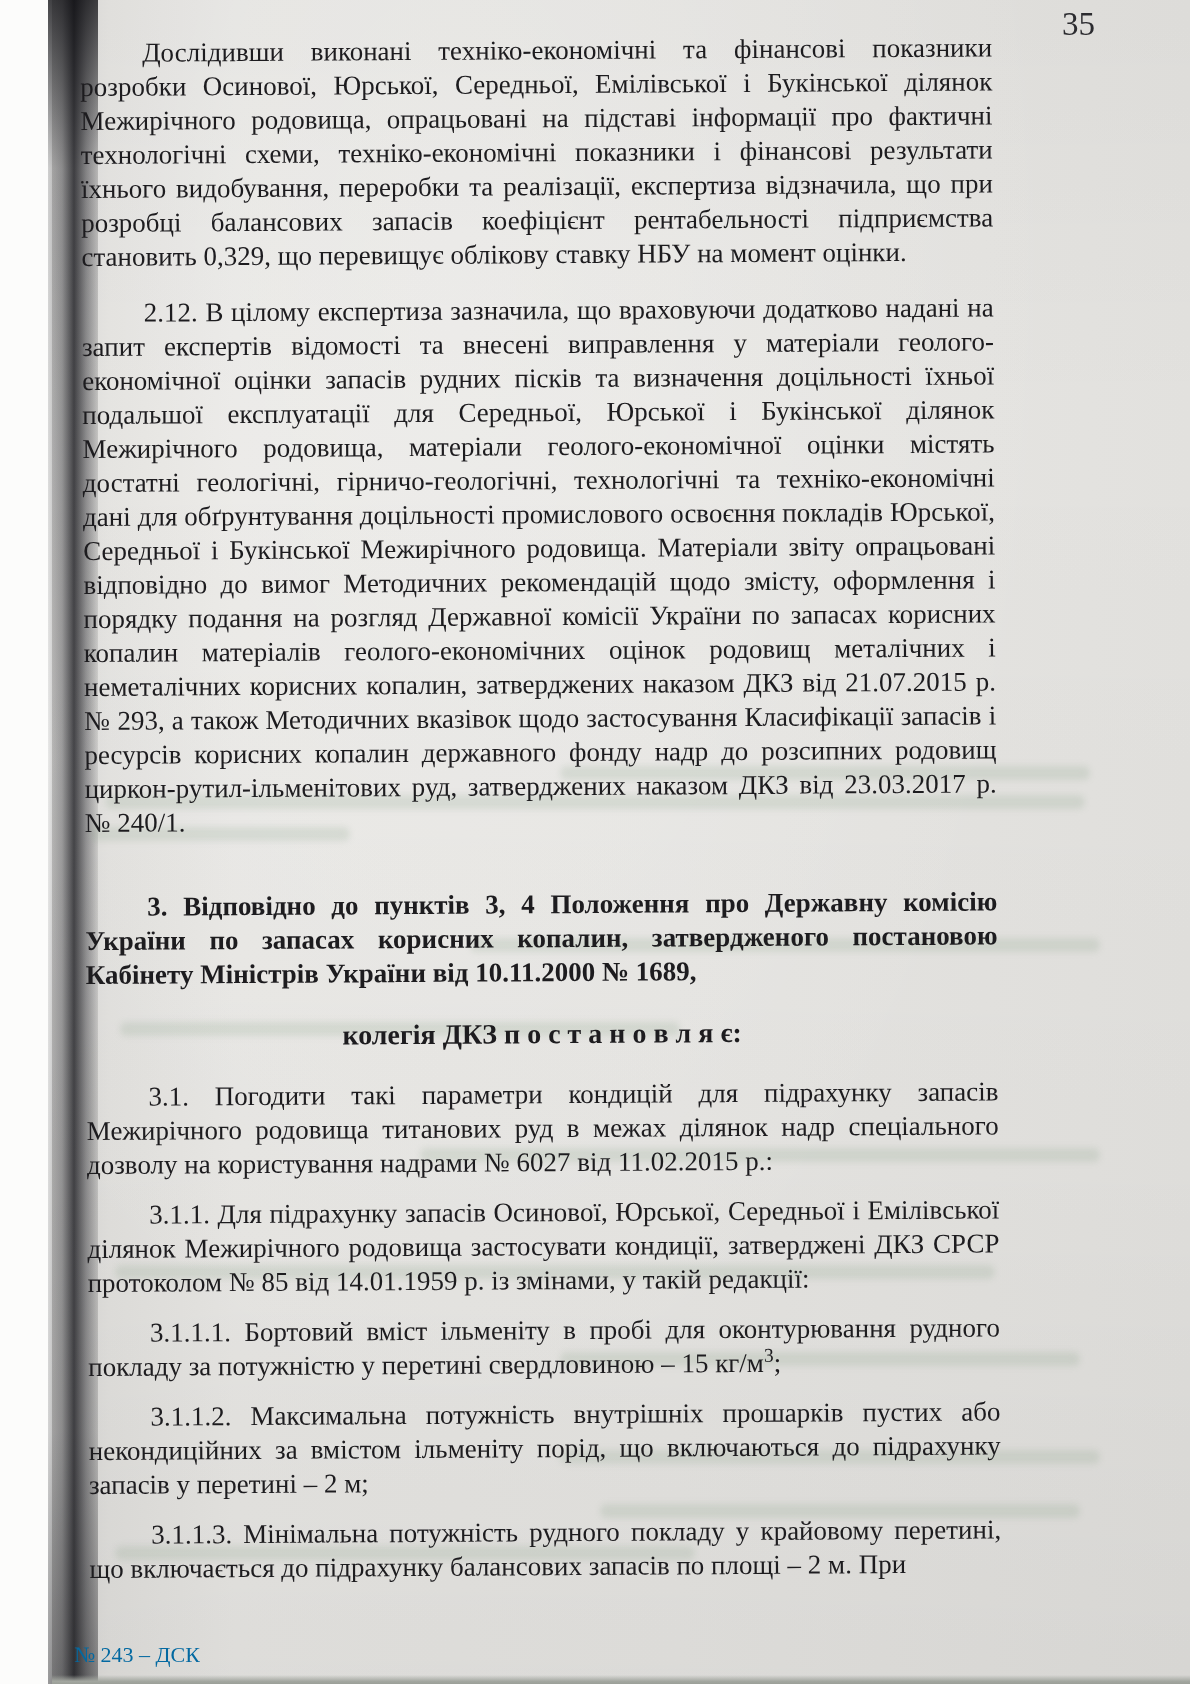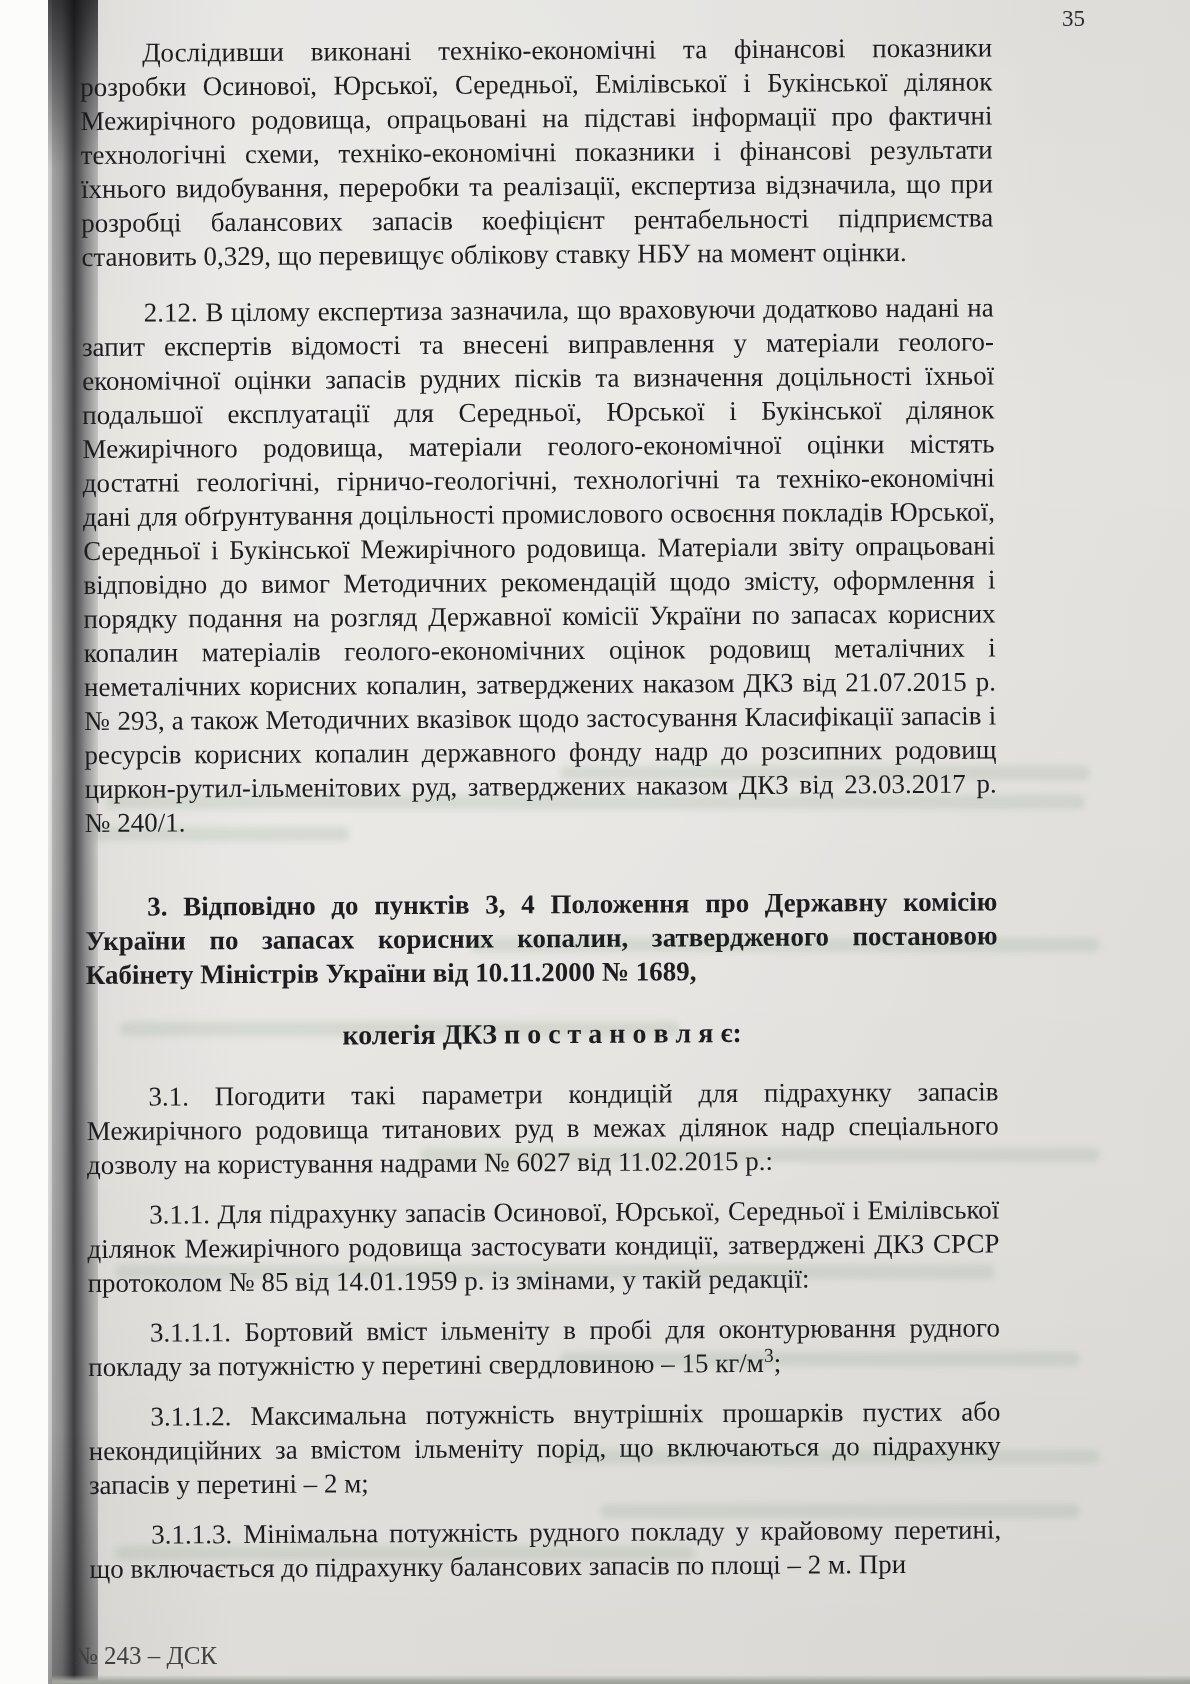--- a/index.html
+++ b/index.html
@@ -49,21 +49,21 @@
   }
   
   .bottom-edge {
     position: absolute;
     left: 52px; right: 0; bottom: 0; height: 9px;
     background: linear-gradient(180deg, rgba(150,155,148,0) 0%, #a3a7a0 70%, #9b9f98 100%);
   }
   .page-number {
     position: absolute;
     top: 6px; left: 1062px;
-    font-size: 23px;
+    font-size: 33px;
     color: #2c2c30;
   }
   .content {
     position: absolute;
     left: 80px; top: 36px; width: 912px;
     font-size: 27px;
     line-height: 34px;
     color: #1d1c1f;
     text-align: justify;
     transform: rotate(-0.35deg);
@@ -81,22 +81,22 @@
   }
   .mt-p2  { margin-top: 22px !important; }
   .mt-h3  { margin-top: 50px !important; }
   .mt-res { margin-top: 28px !important; }
   .mt-31  { margin-top: 26px !important; }
   .mt-sm  { margin-top: 16px !important; }
   sup { font-size: 0.72em; line-height: 0; }
   .footer {
     position: absolute;
     left: 74px; top: 1642px;
-    font-size: 25px;
-    color: #404040;
+    font-size: 22px;
+    color: #0369a1;
     z-index: 2;
   }
   
   .bleed {
     position: absolute;
     height: 14px;
     border-radius: 7px;
     background: rgba(118,148,118,0.17);
     filter: blur(3px);
     z-index: 1;

